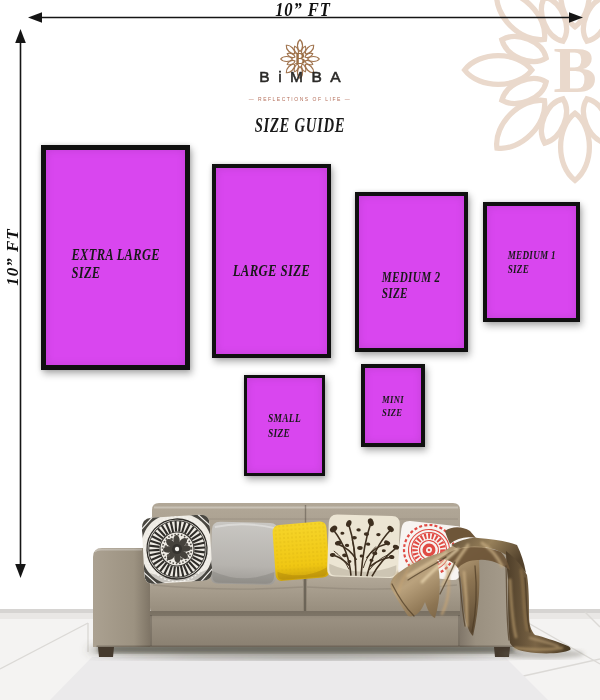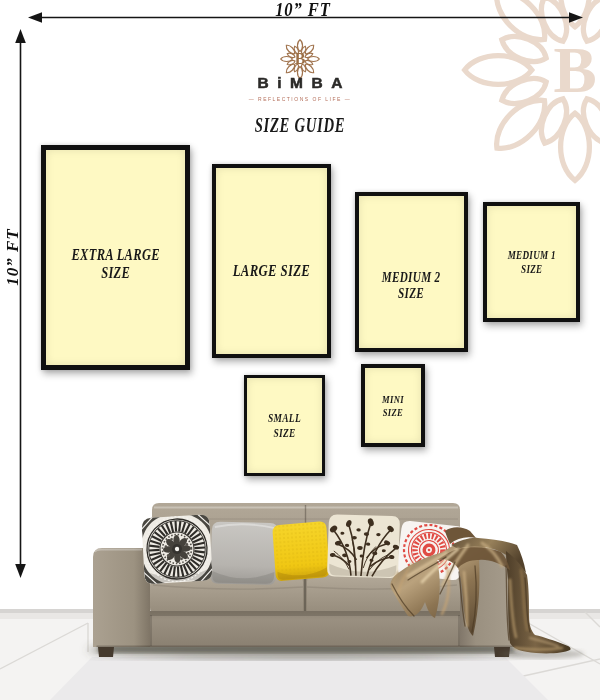--- a/index.html
+++ b/index.html
@@ -1,19 +1,19 @@
 <!DOCTYPE html>
 <html><head>
 <meta charset="utf-8">
 <style>
   html,body{margin:0;padding:0}
   body{width:600px;height:700px;position:relative;overflow:hidden;background:#fff;font-family:"Liberation Sans",sans-serif}
-  .frame{position:absolute;background:#fef9c3;border-style:solid;border-color:#101010;
+  .frame{position:absolute;background:#d946ef;border-style:solid;border-color:#101010;
     box-shadow:2px 4px 7px rgba(0,0,0,0.30), 0 0 4px rgba(0,0,0,0.14), inset 0 0 9px rgba(0,0,0,0.10);
-    display:flex;align-items:center;justify-content:center;text-align:center}
+    display:flex;align-items:center;justify-content:center;}
   .flabel{font-family:"Liberation Serif",serif;font-style:italic;font-weight:bold;color:#191919;letter-spacing:0.4px;line-height:1.22}
   .dimlabel{position:absolute;font-family:"Liberation Serif",serif;font-style:italic;font-weight:bold;color:#111}
 </style>
 </head>
 <body>
 
 <svg style="position:absolute;left:455px;top:-50px;width:240px;height:240px" viewBox="-50 -50 100 100">
   <g stroke="#ead9cc" fill="none" stroke-width="2.2">
     <path d="M0,-46 C8,-40 8,-24 0,-18 C-8,-24 -8,-40 0,-46 Z" transform="rotate(0)"></path>
     <path d="M0,-46 C8,-40 8,-24 0,-18 C-8,-24 -8,-40 0,-46 Z" transform="rotate(45)"></path>
@@ -66,21 +66,21 @@
     <path d="M0,-33 C5.8,-28.5 5.8,-17 0,-13 C-5.8,-17 -5.8,-28.5 0,-33 Z" transform="rotate(112.5)"></path>
     <path d="M0,-33 C5.8,-28.5 5.8,-17 0,-13 C-5.8,-17 -5.8,-28.5 0,-33 Z" transform="rotate(157.5)"></path>
     <path d="M0,-33 C5.8,-28.5 5.8,-17 0,-13 C-5.8,-17 -5.8,-28.5 0,-33 Z" transform="rotate(202.5)"></path>
     <path d="M0,-33 C5.8,-28.5 5.8,-17 0,-13 C-5.8,-17 -5.8,-28.5 0,-33 Z" transform="rotate(247.5)"></path>
     <path d="M0,-33 C5.8,-28.5 5.8,-17 0,-13 C-5.8,-17 -5.8,-28.5 0,-33 Z" transform="rotate(292.5)"></path>
     <path d="M0,-33 C5.8,-28.5 5.8,-17 0,-13 C-5.8,-17 -5.8,-28.5 0,-33 Z" transform="rotate(337.5)"></path>
   </g>
   <text x="0" y="13" text-anchor="middle" font-family="Liberation Serif,serif" font-weight="bold" font-size="38" fill="#9c6f46">B</text>
 </svg>
 
-<div style="position:absolute;left:200px;top:74px;width:200px;text-align:center;font-size:15.5px;font-weight:bold;color:#2b2a28;-webkit-text-stroke:0.55px #2b2a28;letter-spacing:8.5px;text-indent:8.5px">BiMBA</div>
+<div style="position:absolute;left:200px;top:68px;width:200px;text-align:center;font-size:15.5px;font-weight:normal;color:#2b2a28;-webkit-text-stroke:0.55px #2b2a28;letter-spacing:8.5px;text-indent:8.5px">BiMBA</div>
 
 <div style="position:absolute;left:200px;top:96px;width:200px;text-align:center;font-size:5px;color:#b5705c;letter-spacing:1.5px">— REFLECTIONS OF LIFE —</div>
 
 <div class="dimlabel" style="left:200px;top:113px;width:200px;text-align:center;font-size:21px;letter-spacing:1px;color:#1a1a1a;transform:scaleX(0.70)">SIZE GUIDE</div>
 
 <div class="frame" style="left:41px;top:145px;width:139px;height:203px;border-width:5px;padding-top:12px">
   <span class="flabel" style="font-size:16px;line-height:1.08;transform:scaleX(0.78)">EXTRA LARGE<br>SIZE</span>
 </div>
 
 <div class="frame" style="left:212px;top:164px;width:111px;height:166px;border-width:4px;padding-top:20px">

